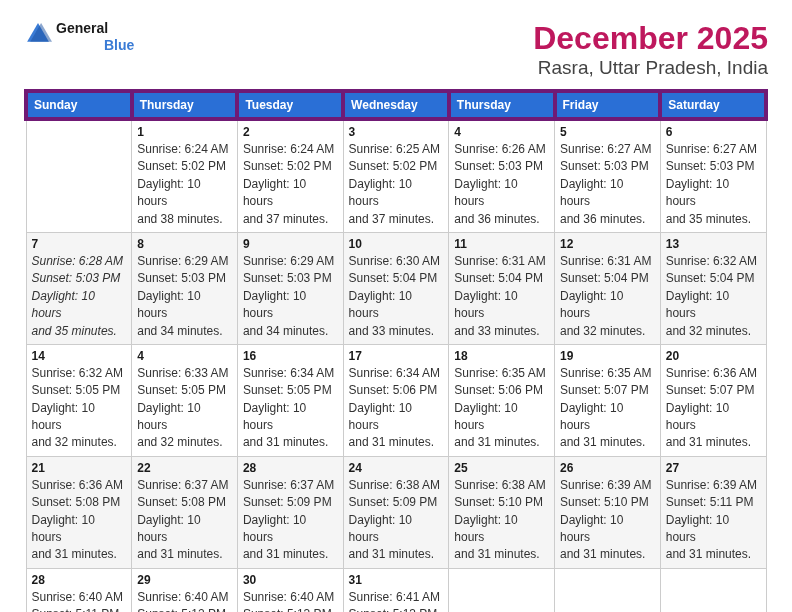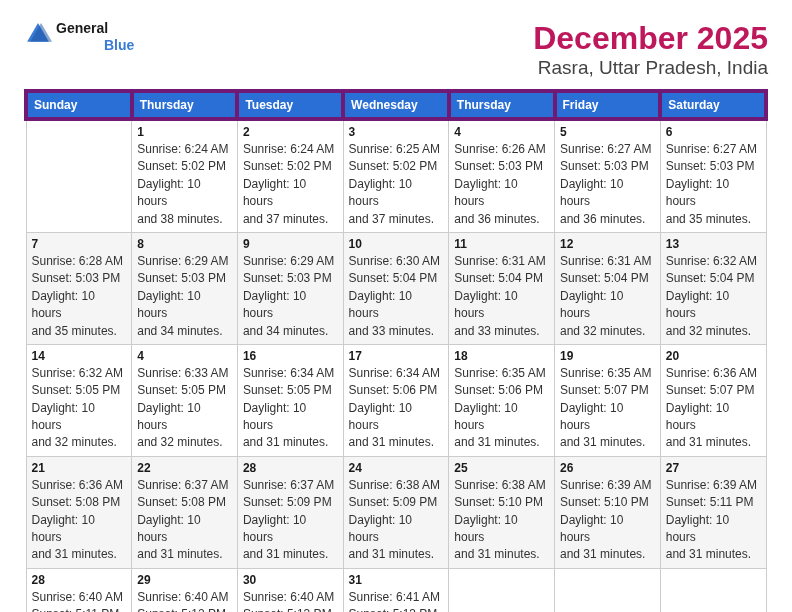--- a/index.html
+++ b/index.html
@@ -178,21 +178,21 @@
             <span class="day-num">6</span>
             <div class="cell-info" style="white-space: pre-line;">Sunrise: 6:27 AM
 Sunset: 5:03 PM
 Daylight: 10 hours
 and 35 minutes.</div>
           </td>
         </tr>
         <tr>
           <td>
             <span class="day-num">7</span>
-            <div class="cell-info" style="white-space: pre-line;">Sunrise: 6:28 AM
+            <div class="cell-info" style="white-space: pre-line; font-style: italic;">Sunrise: 6:28 AM
 Sunset: 5:03 PM
 Daylight: 10 hours
 and 35 minutes.</div>
           </td>
           <td>
             <span class="day-num">8</span>
             <div class="cell-info" style="white-space: pre-line;">Sunrise: 6:29 AM
 Sunset: 5:03 PM
 Daylight: 10 hours
 and 34 minutes.</div>

